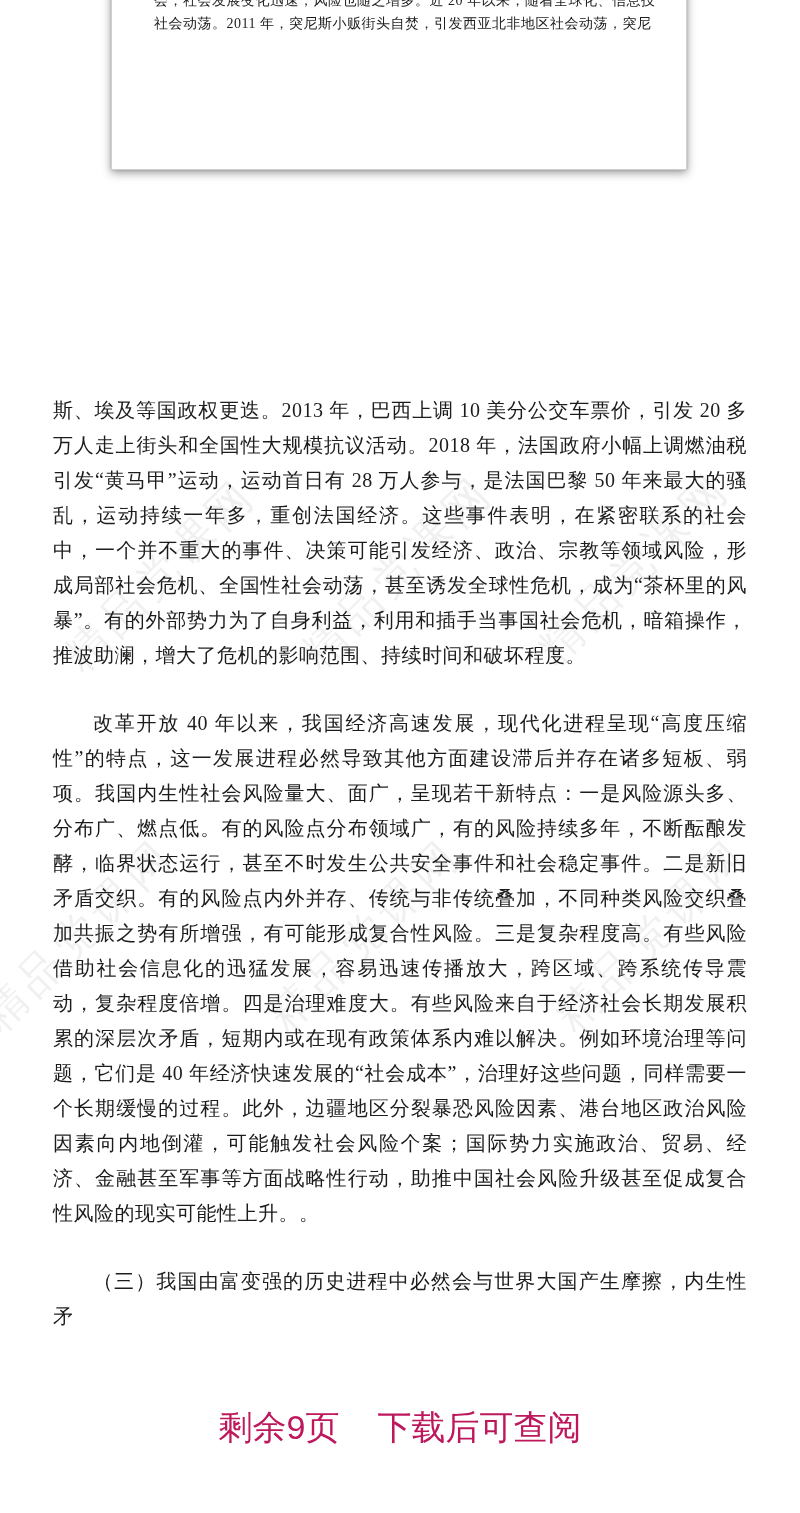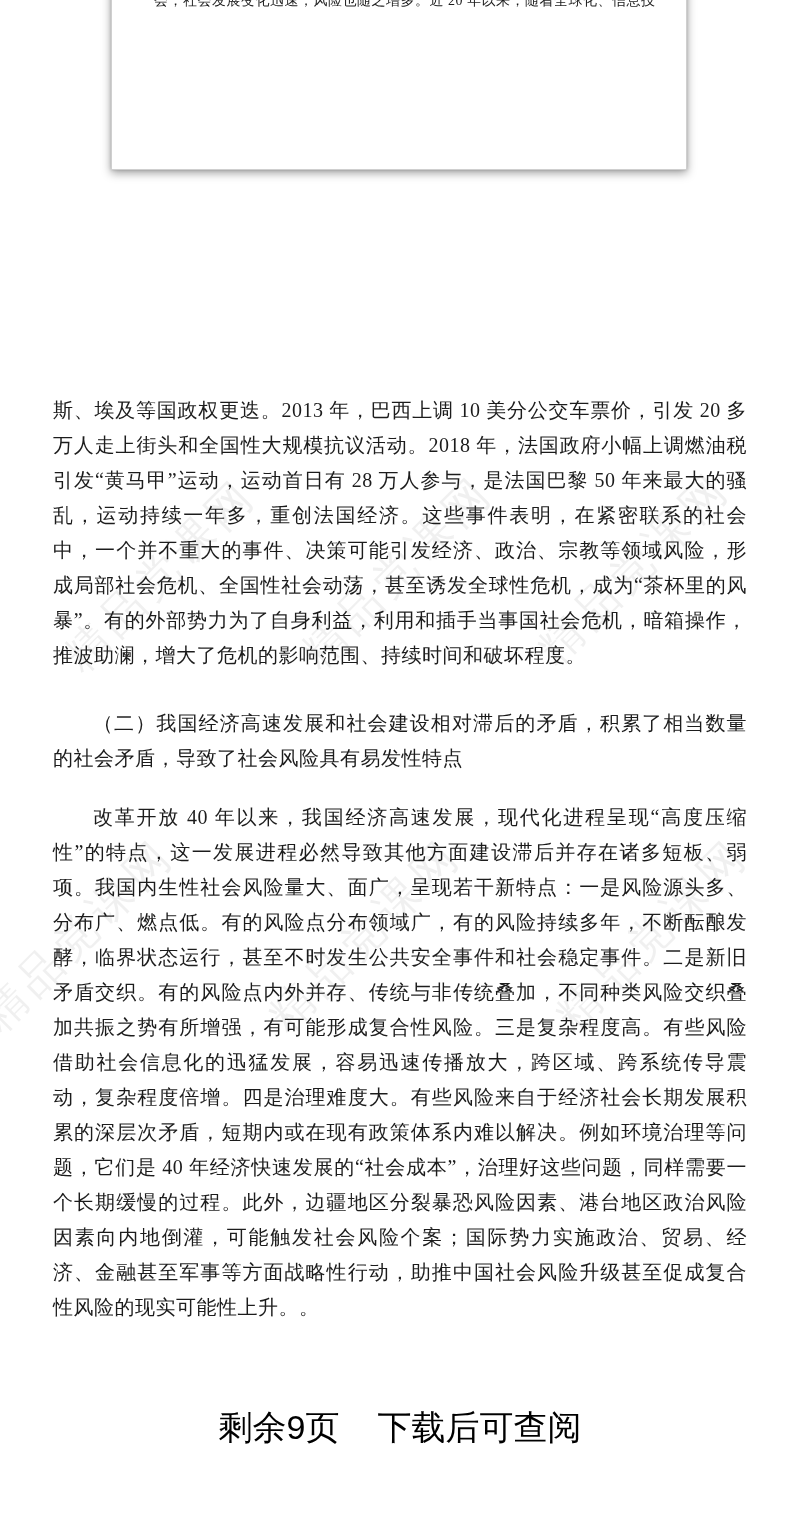--- a/index.html
+++ b/index.html
@@ -73,42 +73,43 @@
   .para.heading { margin-bottom: 24px; }
 
   
   .preview-footer {
     position: absolute;
     left: 0; top: 1405px;
     width: 800px;
     text-align: center;
     font-family: "Liberation Sans", "DejaVu Sans", sans-serif;
     font-size: 34px;
-    color: #000000;
+    color: #be185d;
     z-index: 2;
   }
   .preview-footer .remaining { margin-right: 38px; }
 </style>
 </head>
 <body>
 
 <div class="prev-card">
   <div class="prev-text">
     <div class="prev-line">会，社会发展变化迅速，风险也随之增多。近 20 年以来，随着全球化、信息技</div>
+    <div class="prev-line">社会动荡。2011 年，突尼斯小贩街头自焚，引发西亚北非地区社会动荡，突尼</div>
   </div>
 </div>
 
 <span class="wm wm1">精品党课网</span>
 <span class="wm wm2">精品党课网</span>
 <span class="wm wm3">精品党课网</span>
 <span class="wm wm4">精品党课网</span>
 <span class="wm wm5">精品党课网</span>
 <span class="wm wm6">精品党课网</span>
 
 <main class="doc-body">
   <p class="para cont">斯、埃及等国政权更迭。2013 年，巴西上调 10 美分公交车票价，引发 20 多万人走上街头和全国性大规模抗议活动。2018 年，法国政府小幅上调燃油税引发“黄马甲”运动，运动首日有 28 万人参与，是法国巴黎 50 年来最大的骚乱，运动持续一年多，重创法国经济。这些事件表明，在紧密联系的社会中，一个并不重大的事件、决策可能引发经济、政治、宗教等领域风险，形成局部社会危机、全国性社会动荡，甚至诱发全球性危机，成为“茶杯里的风暴”。有的外部势力为了自身利益，利用和插手当事国社会危机，暗箱操作，推波助澜，增大了危机的影响范围、持续时间和破坏程度。</p>
-  <p class="para heading">（二）我国经济高速发展和社会建设相对滞后的矛盾，积累了相当数量的社会矛盾，导致了社会风险具有易发性特点</p>
   <p class="para">改革开放 40 年以来，我国经济高速发展，现代化进程呈现“高度压缩性”的特点，这一发展进程必然导致其他方面建设滞后并存在诸多短板、弱项。我国内生性社会风险量大、面广，呈现若干新特点：一是风险源头多、分布广、燃点低。有的风险点分布领域广，有的风险持续多年，不断酝酿发酵，临界状态运行，甚至不时发生公共安全事件和社会稳定事件。二是新旧矛盾交织。有的风险点内外并存、传统与非传统叠加，不同种类风险交织叠加共振之势有所增强，有可能形成复合性风险。三是复杂程度高。有些风险借助社会信息化的迅猛发展，容易迅速传播放大，跨区域、跨系统传导震动，复杂程度倍增。四是治理难度大。有些风险来自于经济社会长期发展积累的深层次矛盾，短期内或在现有政策体系内难以解决。例如环境治理等问题，它们是 40 年经济快速发展的“社会成本”，治理好这些问题，同样需要一个长期缓慢的过程。此外，边疆地区分裂暴恐风险因素、港台地区政治风险因素向内地倒灌，可能触发社会风险个案；国际势力实施政治、贸易、经济、金融甚至军事等方面战略性行动，助推中国社会风险升级甚至促成复合性风险的现实可能性上升。。</p>
+  <p class="para heading">（三）我国由富变强的历史进程中必然会与世界大国产生摩擦，内生性矛</p>
 </main>
 
 <div class="preview-footer">
   <span class="remaining">剩余9页</span><span class="hint">下载后可查阅</span>
 </div>
 
 </body></html>

